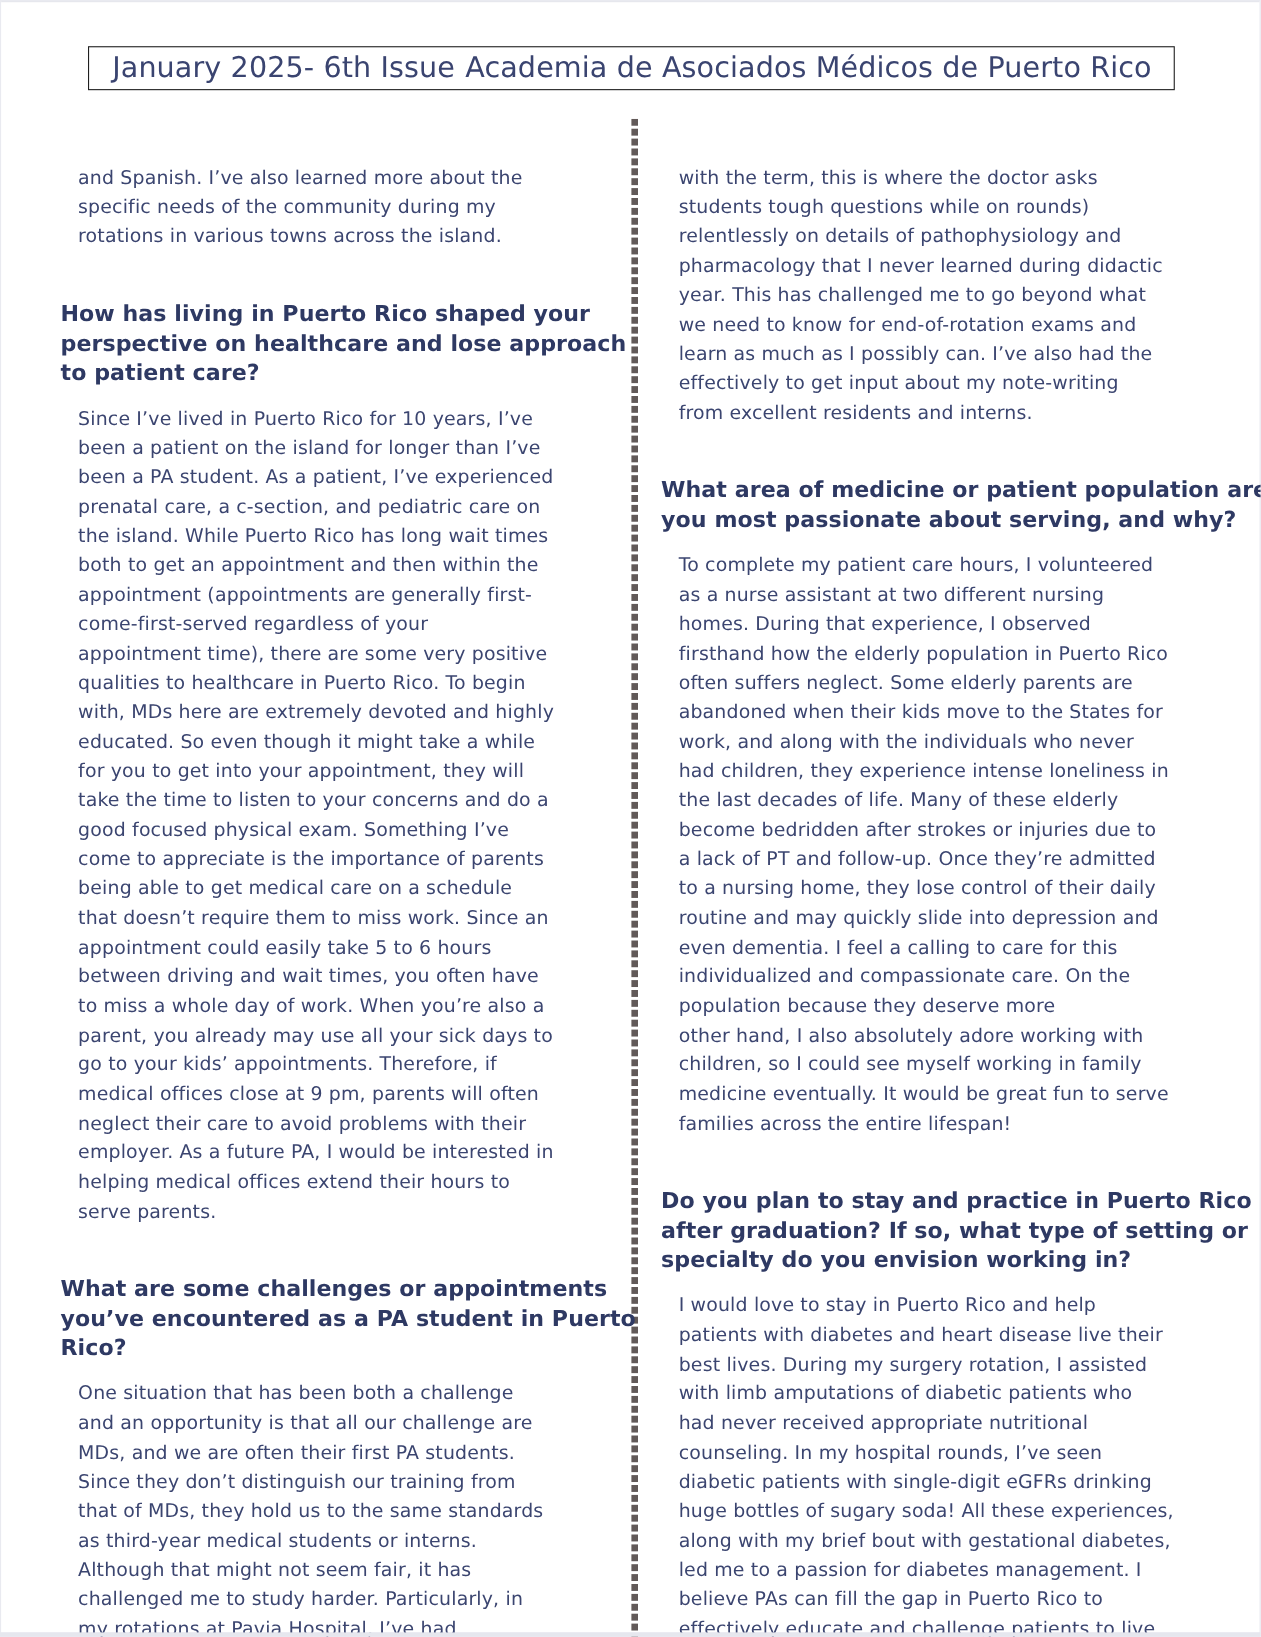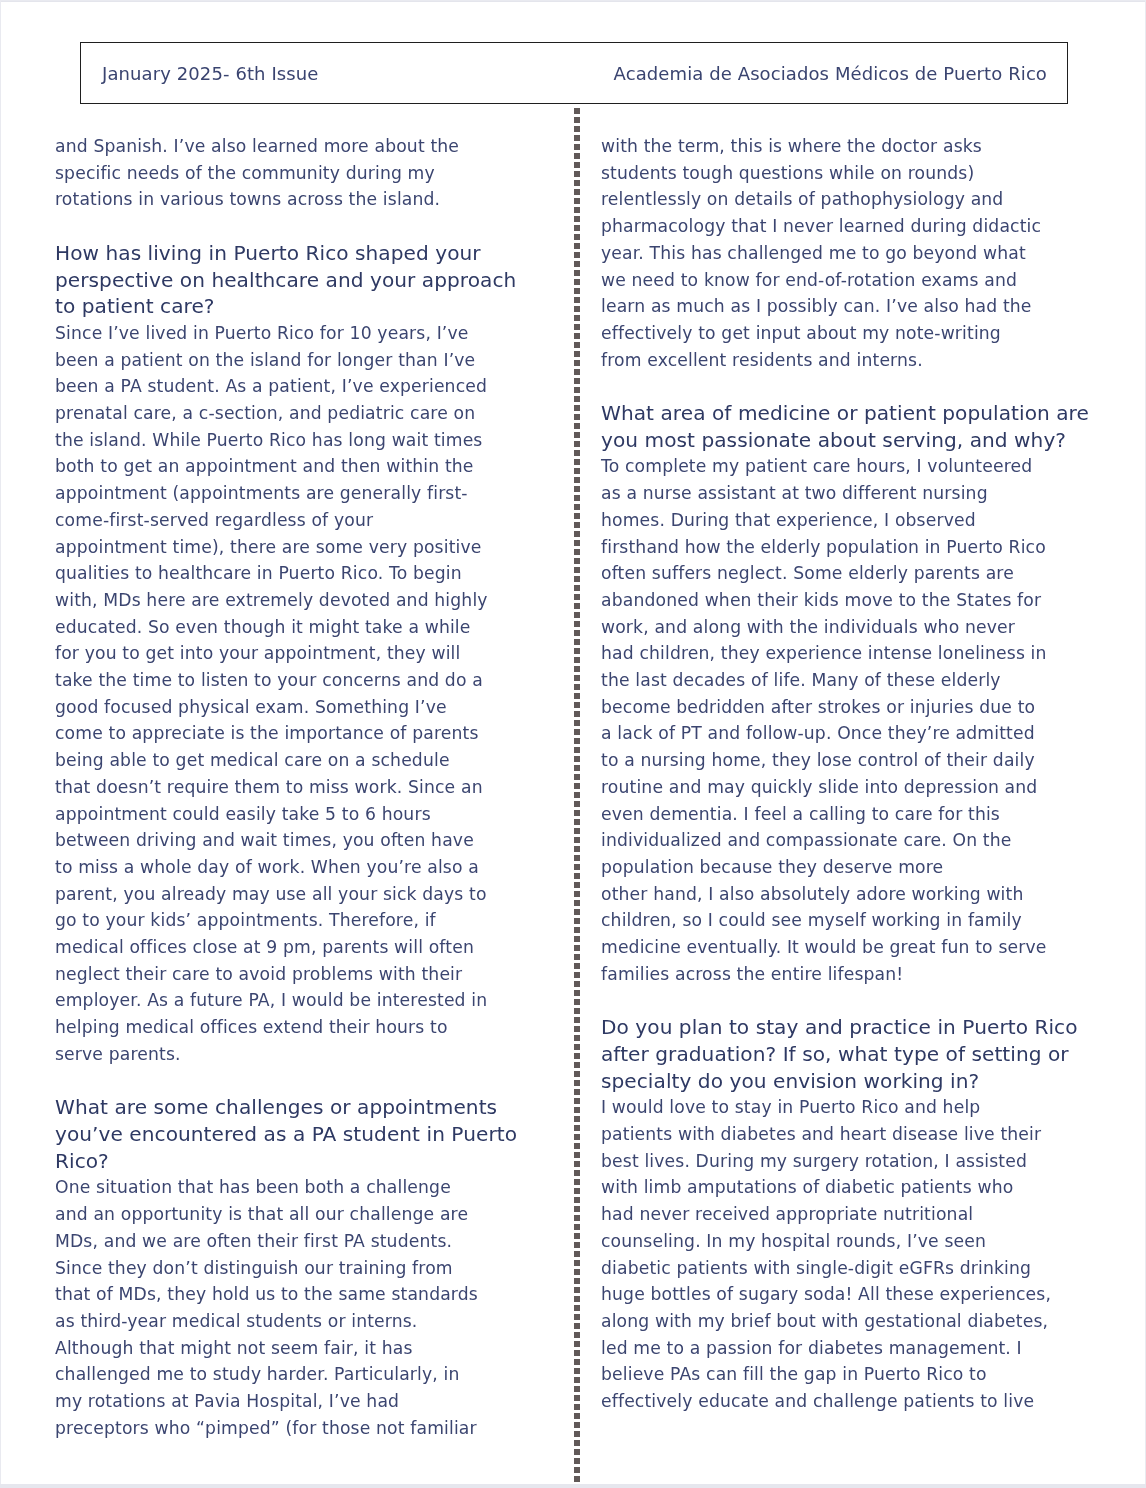--- a/index.html
+++ b/index.html
@@ -21,29 +21,29 @@
       width: 1144px;
       height: 1482px;
       background: #ffffff;
       border-top: 1px solid #e4e5ec;
     }
     .header-box {
       position: absolute;
       left: 79px;
       top: 40px;
       width: 988px;
-      height: 62px;
+      height: 40px;
       border: 1.5px solid #1f1f1f;
       box-sizing: border-box;
       display: flex;
       align-items: center;
       justify-content: space-between;
       padding: 0 20px 0 21px;
       color: #3a4470;
-      font-size: 18px;
+      font-size: 26px;
       letter-spacing: 0.1px;
     }
     .divider {
       position: absolute;
       left: 573px;
       top: 106px;
       width: 6px;
       height: 1380px;
       background-image: linear-gradient(to bottom, #615958 0, #615958 6px, transparent 6px, transparent 9px);
       background-size: 6px 9px;
@@ -59,29 +59,29 @@
     }
     .col-left {
       left: 54px;
       width: 512px;
     }
     .col-right {
       left: 600px;
       width: 545px;
     }
     .para {
-      margin: 0;
+      margin: 16px;
       white-space: normal;
     }
     .gap {
       height: 26.7px;
     }
     .question {
       margin: 0;
-      font-weight: normal;
+      font-weight: bold;
       color: #2e3963;
       letter-spacing: 0.05px;
     }
     .bottom-strip {
       position: absolute;
       left: 0;
       top: 1484px;
       width: 1146px;
       height: 4px;
       background: #e6e7ee;
@@ -103,21 +103,21 @@
   <div class="column col-left">
     <p class="para">
       <span class="line">and Spanish. I’ve also learned more about the</span>
       <span class="line">specific needs of the community during my</span>
       <span class="line">rotations in various towns across the island.</span>
     </p>
     <div class="gap"></div>
 
     <h3 class="question">
       <span class="line">How has living in Puerto Rico shaped your</span>
-      <span class="line">perspective on healthcare and your approach</span>
+      <span class="line">perspective on healthcare and lose approach</span>
       <span class="line">to patient care?</span>
     </h3>
     <p class="para" id="q1-answer">
         <span class="line">Since I’ve lived in Puerto Rico for 10 years, I’ve</span>
         <span class="line">been a patient on the island for longer than I’ve</span>
         <span class="line">been a PA student. As a patient, I’ve experienced</span>
         <span class="line">prenatal care, a c-section, and pediatric care on</span>
         <span class="line">the island. While Puerto Rico has long wait times</span>
         <span class="line">both to get an appointment and then within the</span>
         <span class="line">appointment (appointments are generally first-</span>

